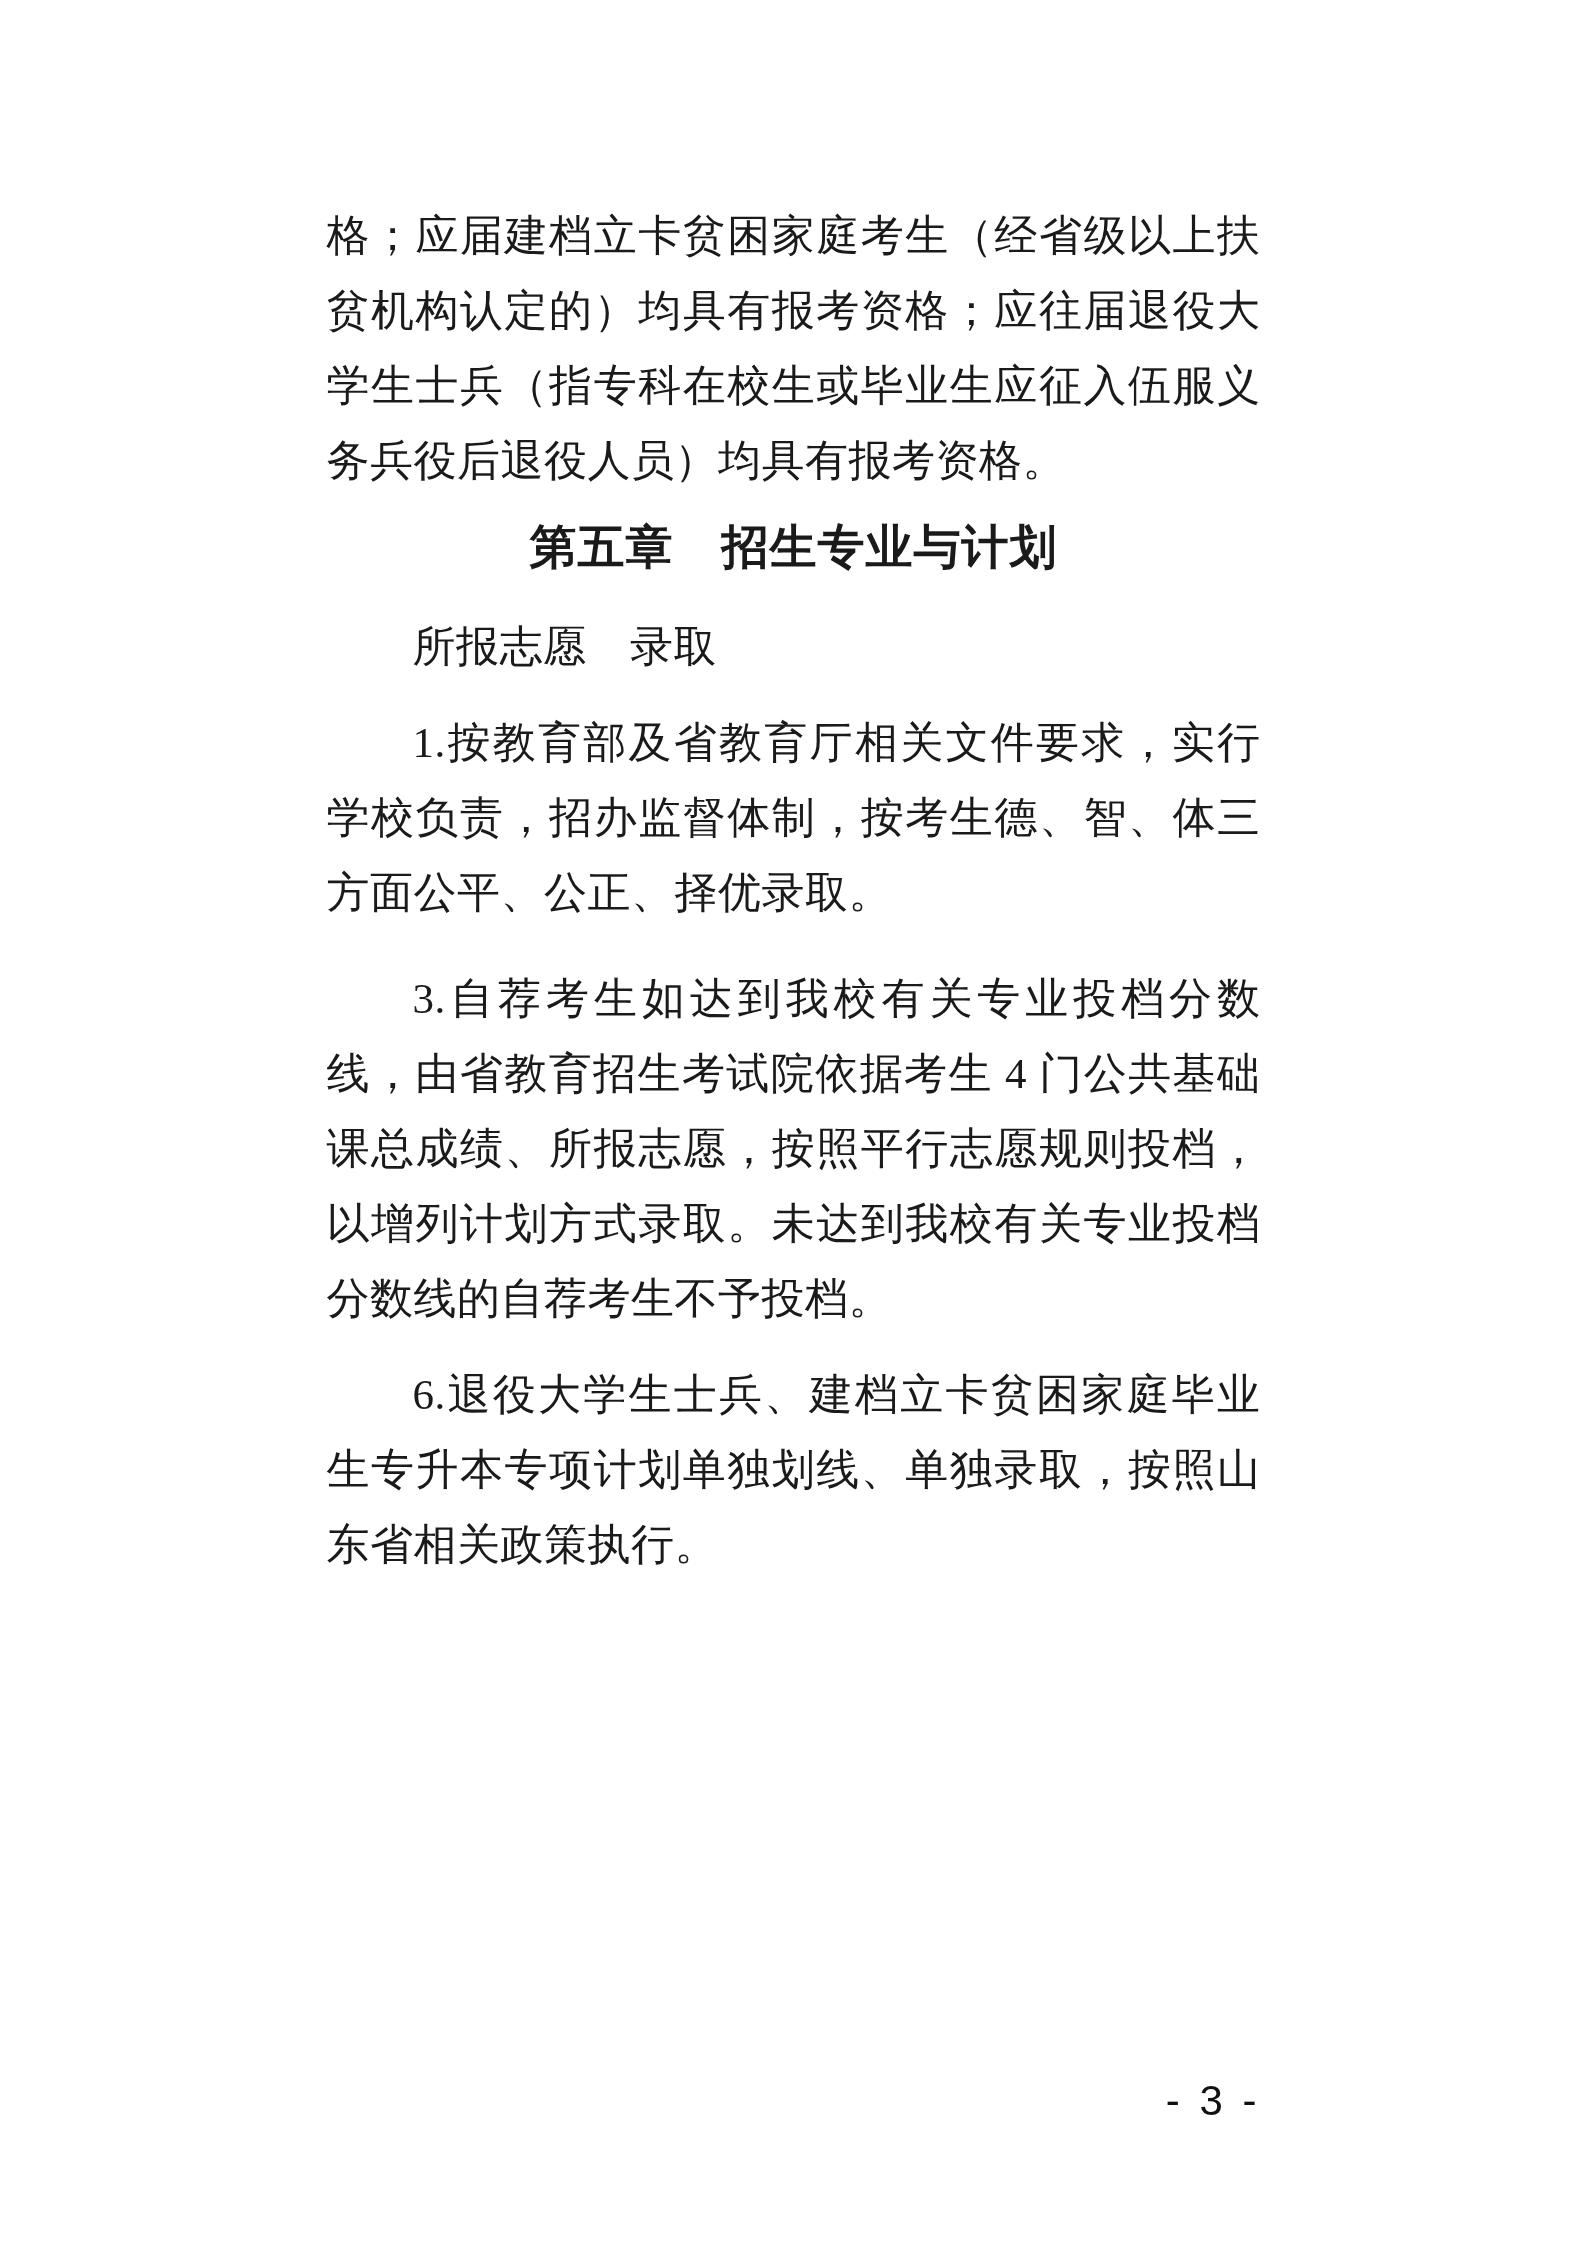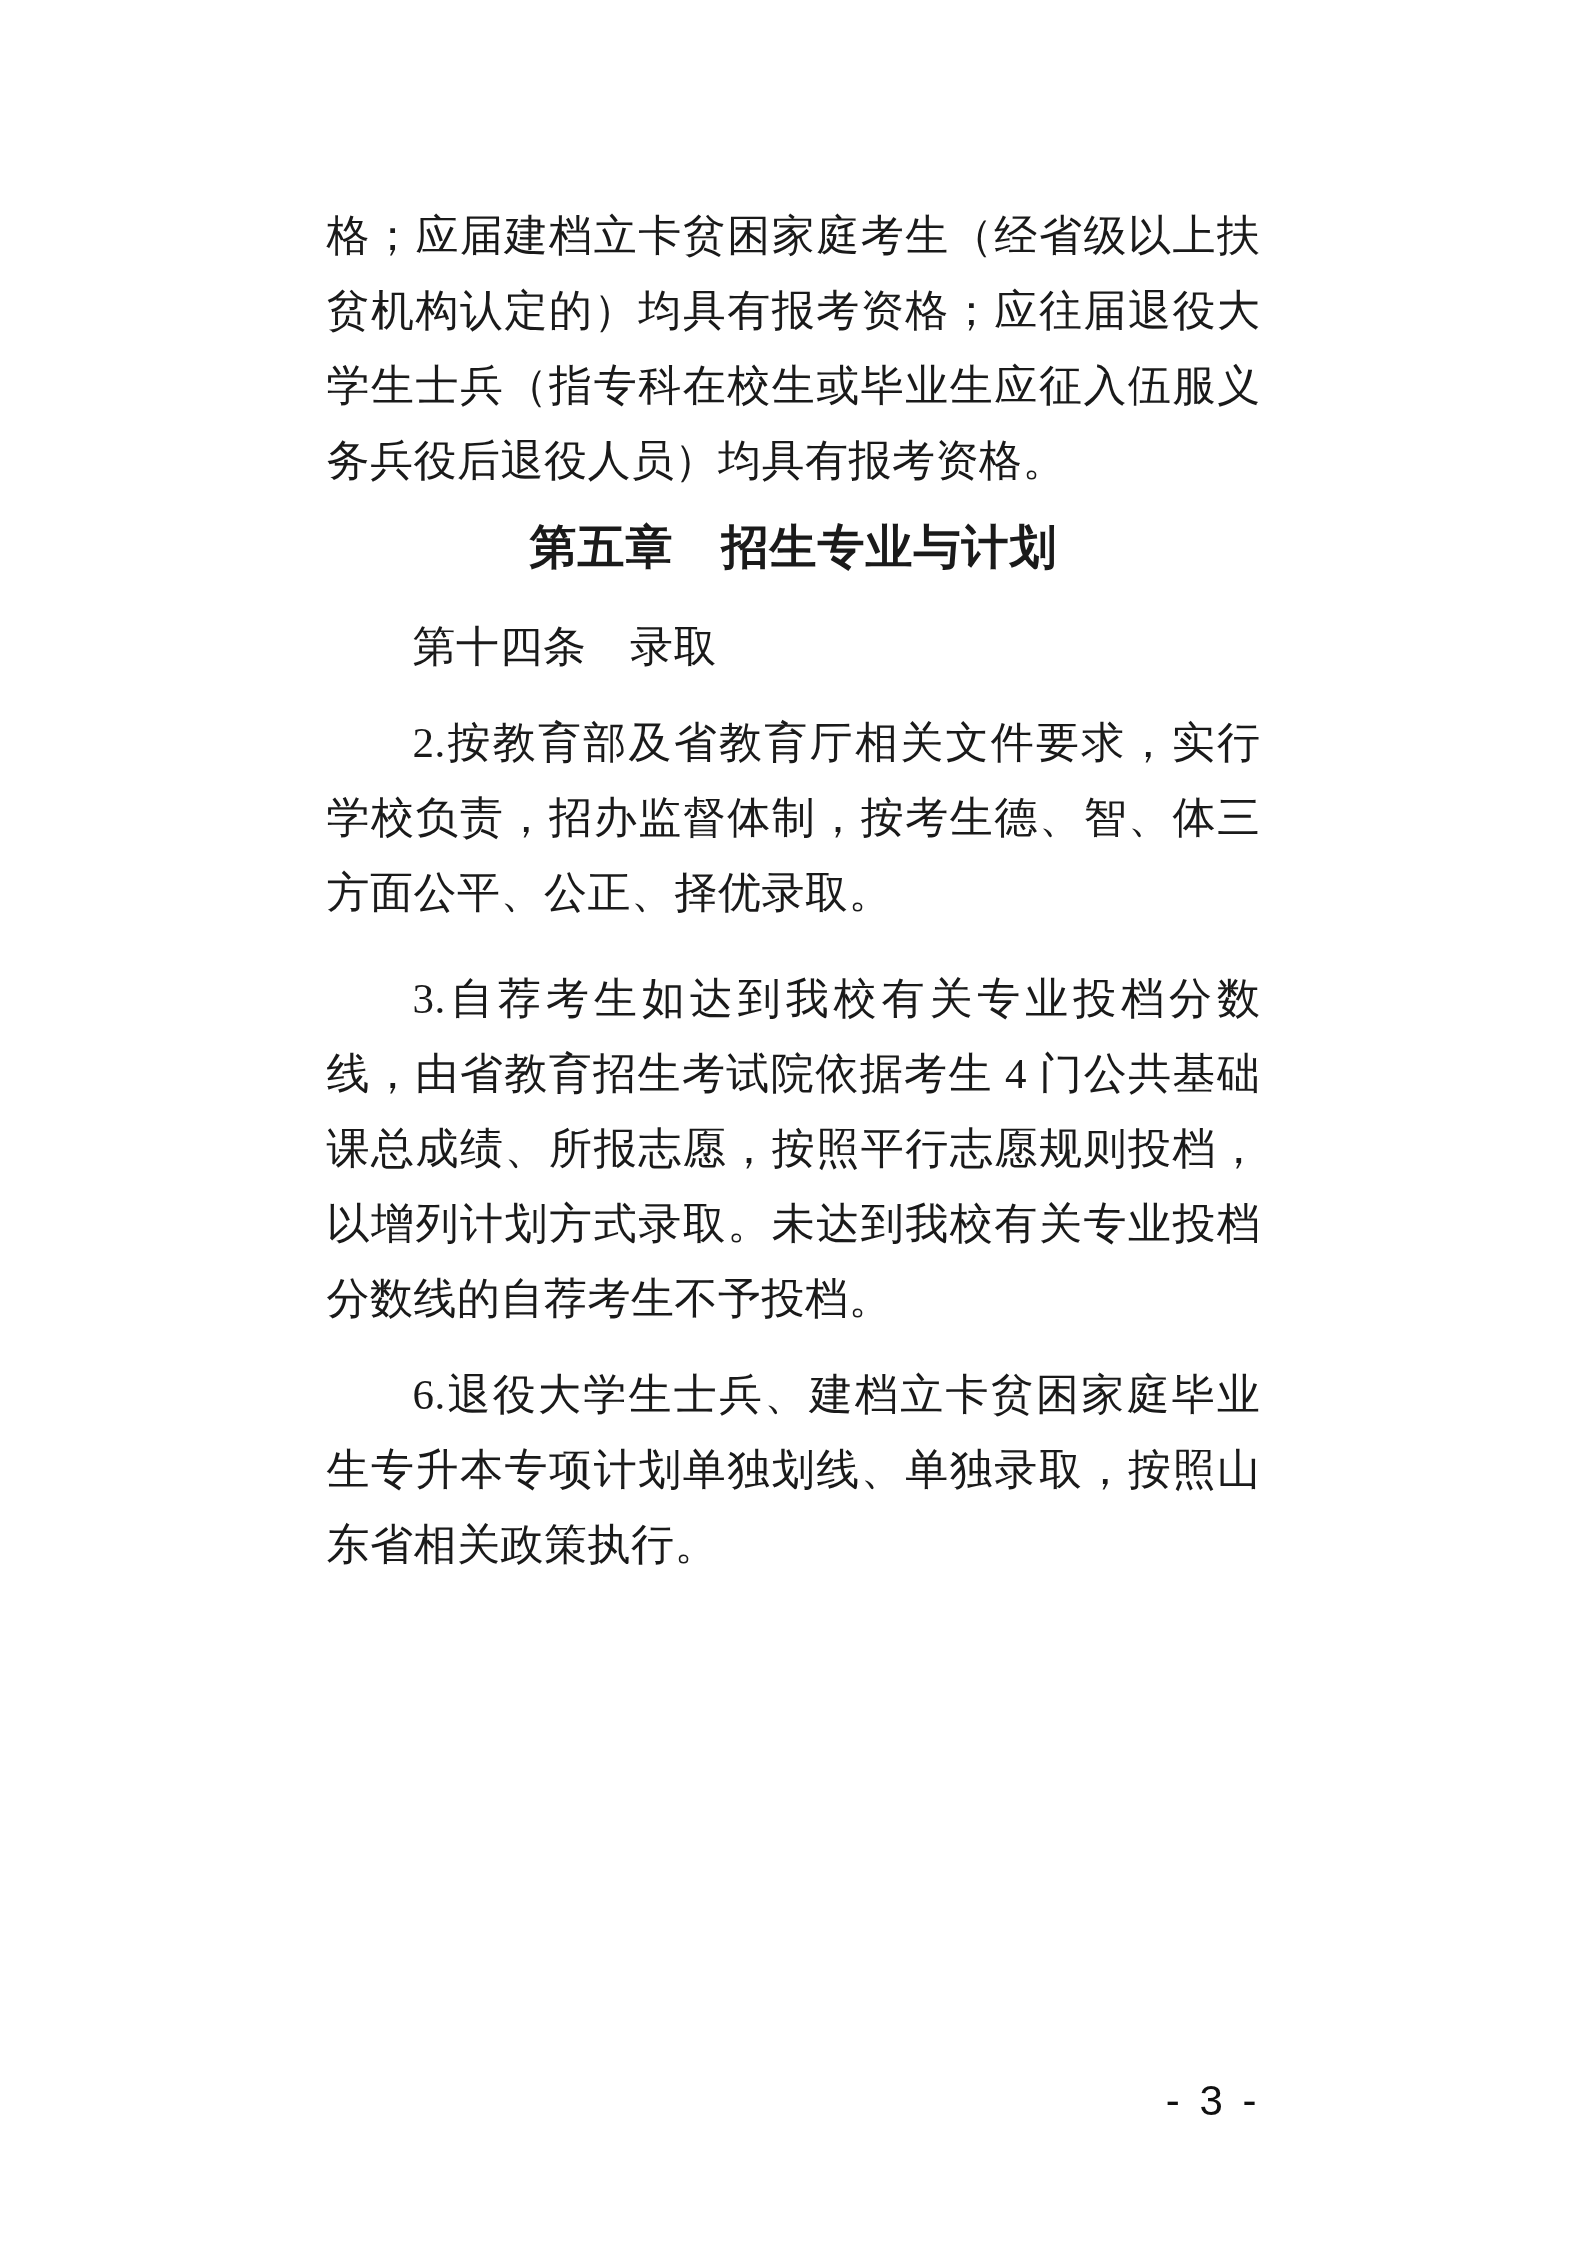--- a/index.html
+++ b/index.html
@@ -60,23 +60,23 @@
 <body>
 
 <div class="page">
 
   <p class="body-text">格；应届建档立卡贫困家庭考生（经省级以上扶贫机构认定的）均具有报考资格；应往届退役大学生士兵（指专科在校生或毕业生应征入伍服义务兵役后退役人员）均具有报考资格。</p>
 
   <h2 class="chapter-heading mt-sm">第五章　招生专业与计划</h2>
 
 
 
-  <p class="body-text indent mt-md">第十四条　录取</p>
+  <p class="body-text indent mt-md">所报志愿　录取</p>
 
-  <p class="body-text indent mt-md">2.按教育部及省教育厅相关文件要求，实行学校负责，招办监督体制，按考生德、智、体三方面公平、公正、择优录取。</p>
+  <p class="body-text indent mt-md">1.按教育部及省教育厅相关文件要求，实行学校负责，招办监督体制，按考生德、智、体三方面公平、公正、择优录取。</p>
 
 
   <p class="body-text indent mt-lg">3.自荐考生如达到我校有关专业投档分数线，由省教育招生考试院依据考生 4 门公共基础课总成绩、所报志愿，按照平行志愿规则投档，以增列计划方式录取。未达到我校有关专业投档分数线的自荐考生不予投档。</p>
 
   <p class="body-text indent mt-md">6.退役大学生士兵、建档立卡贫困家庭毕业生专升本专项计划单独划线、单独录取，按照山东省相关政策执行。</p>
 
   <div class="page-number">- 3 -</div>
 
 </div>
 

